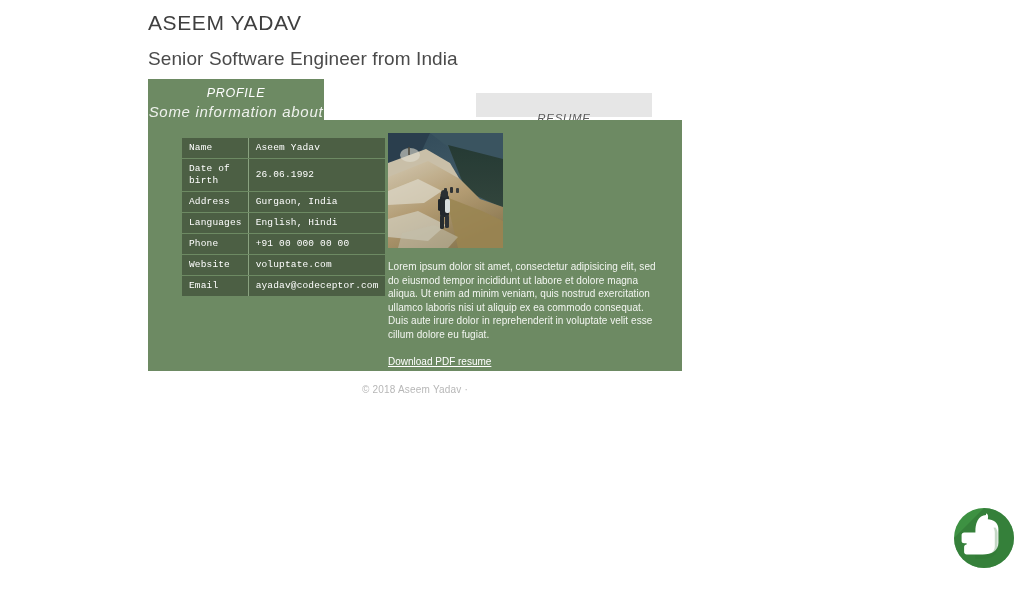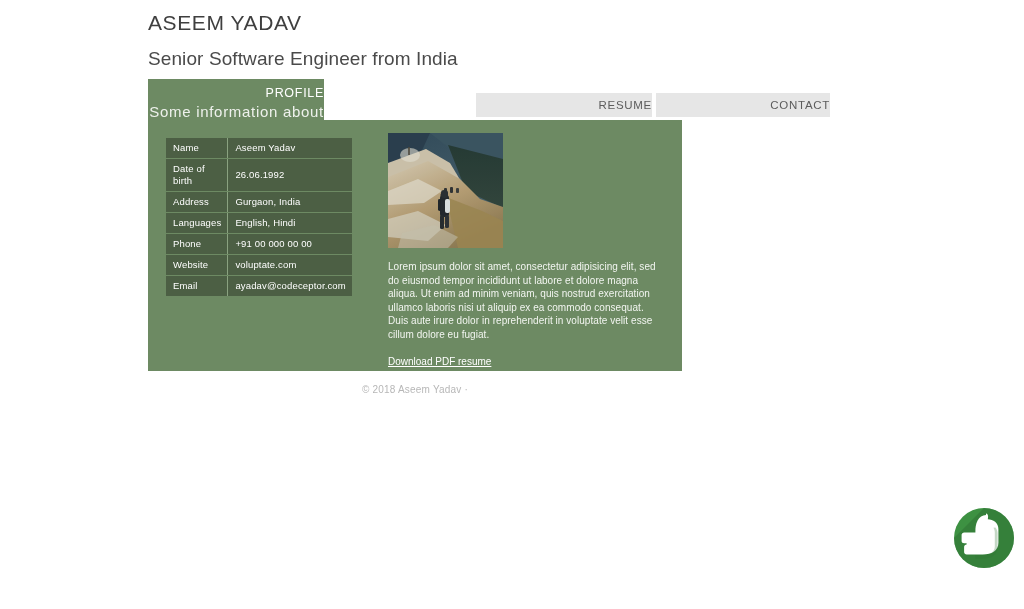--- a/index.html
+++ b/index.html
@@ -50,24 +50,25 @@
     position: absolute;
     left: 148px;
     top: 79px;
     width: 534px;
     height: 41px;
   }
   .tab {
     position: absolute;
     top: 0;
     box-sizing: border-box;
-    text-align: right;
+    text-align: center;
     cursor: pointer;
     font-family: "Liberation Sans Narrow", "Liberation Sans", sans-serif;
     letter-spacing: 0.7px;
+    font-style: italic;
   }
   .tab.active {
     left: 0;
     width: 176px;
     height: 41px;
     background: #6d8a63;
     padding-top: 6px;
   }
   .tab.active .tab-label {
     display: block;
@@ -80,21 +81,21 @@
     display: block;
     color: #eef1ec;
     font-size: 15px;
     line-height: 16px;
     padding-top: 3px;
   }
   .tab.inactive {
     top: 14px;
     height: 24px;
     background: #e6e6e6;
-    padding-top: 5px;
+    padding-top: 18px;
   }
   .tab.inactive .tab-label {
     display: block;
     color: #5c5c5c;
     font-size: 11.5px;
     line-height: 15px;
     text-transform: uppercase;
   }
   #tab-resume { left: 328px; width: 176px; }
   #tab-contact { left: 508px; width: 174px; }
@@ -105,26 +106,26 @@
     left: 148px;
     top: 120px;
     width: 534px;
     height: 251px;
     background: #6d8a63;
   }
 
   
   #info-table {
     position: absolute;
-    left: 18px;
+    left: 34px;
     top: 17px;
     width: 178px;
     border-collapse: separate;
     border-spacing: 0 1px;
-    font-family: Liberation Sans, sans-serif;
+    font-family: Liberation Mono, monospace;
   }
   #info-table td {
     background: #4c5f44;
     color: #ffffff;
     font-size: 9.5px;
     line-height: 12px;
     padding: 4px 6px 4px 7px;
     vertical-align: middle;
     letter-spacing: 0.15px;
     height: 11px;
@@ -210,23 +211,20 @@
 
   <div class="tab active" id="tab-profile">
     <span class="tab-label">PROFILE</span>
     <span class="tab-sub">Some information about me</span>
   </div>
 
   <div class="tab inactive" id="tab-resume">
     <span class="tab-label">RESUME</span>
   </div>
 
-  <div class="tab inactive" id="tab-contact">
-    <span class="tab-label">CONTACT</span>
-  </div>
 
 </div>
 
 <div id="panel">
 
   <table id="info-table">
     <tbody>
       <tr>
         <td class="k">Name</td>
         <td class="v">Aseem Yadav</td>

